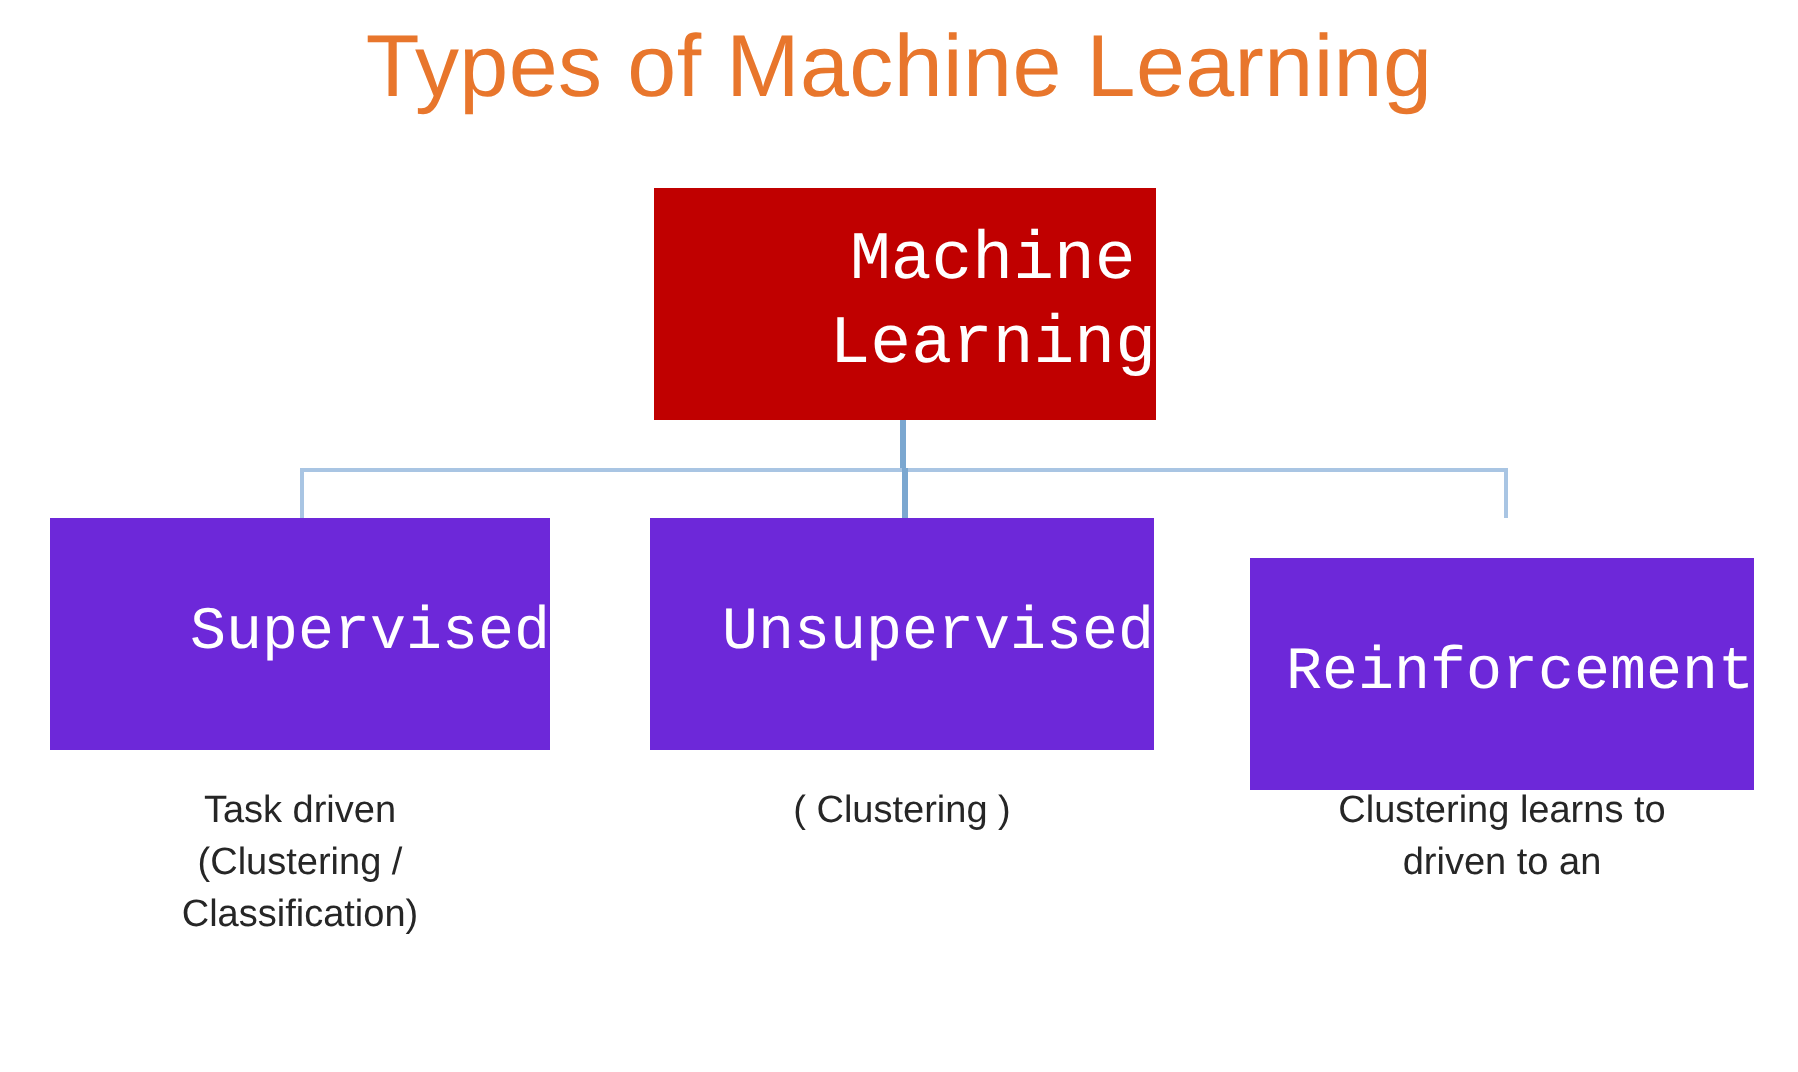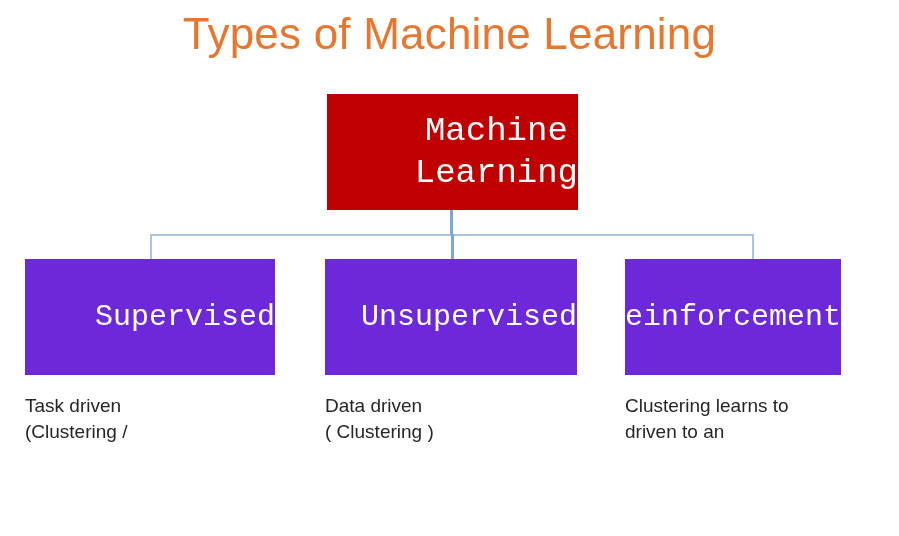--- a/index.html
+++ b/index.html
@@ -63,21 +63,21 @@
   .node-child {
     top: 259px;
     height: 116px;
     background: #6d28d9;
     font-size: 30px;
     line-height: 36px;
   }
 
   .node-child-1 { left: 25px;  width: 250px; }
   .node-child-2 { left: 325px; width: 252px; }
-  .node-child-3 { left: 625px; width: 216px; }
+  .node-child-3 { left: 625px; width: 252px; margin-top: 20px; }
 
   
   .conn {
     position: absolute;
     background: #7BA7D0;
   }
   
   .conn-stem {
     left: 450px;
     top: 210px;
@@ -100,20 +100,21 @@
     background: #A9C5E3;
   }
   .conn-drop-1 { left: 150px; }
   .conn-drop-2 { left: 451px; width: 3px; background: #7BA7D0; }
   .conn-drop-3 { left: 752px; }
 
   
   .caption {
     position: absolute;
     top: 393px;
+    text-align: center;
     color: #262626;
     font-family: "Liberation Sans", "DejaVu Sans", sans-serif;
     font-size: 19px;
     line-height: 26px;
     font-weight: 400;
   }
   .caption-1 { left: 25px;  width: 250px; }
   .caption-2 { left: 325px; width: 252px; }
   .caption-3 { left: 625px; width: 252px; }
   .caption .cap-line { display: block; white-space: nowrap; }
@@ -146,24 +147,24 @@
     <span>Unsupervised</span>
   </div>
 
   <div class="node node-child node-child-3">
     <span>Reinforcement</span>
   </div>
 
   <div class="caption caption-1">
     <span class="cap-line">Task driven</span>
     <span class="cap-line">(Clustering /</span>
+    <span class="cap-line">Classification)</span>
   </div>
 
   <div class="caption caption-2">
-    <span class="cap-line">Data driven</span>
     <span class="cap-line">( Clustering )</span>
   </div>
 
   <div class="caption caption-3">
     <span class="cap-line">Clustering learns to</span>
     <span class="cap-line">driven to an</span>
   </div>
 
 </div>
 

